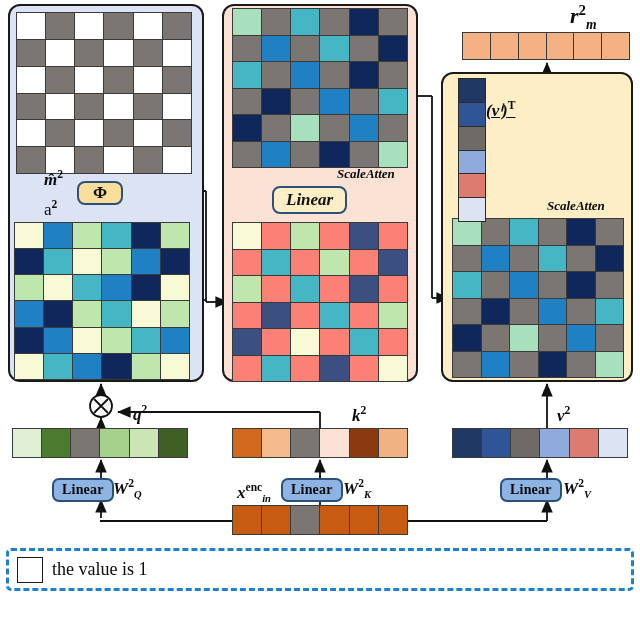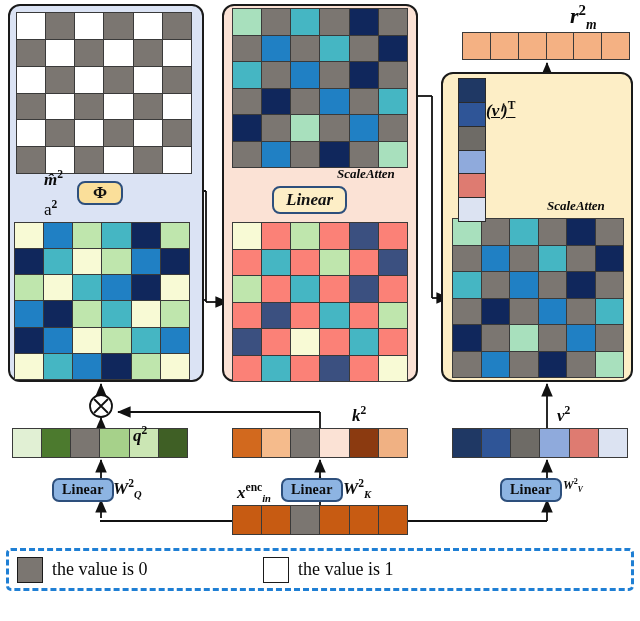--- a/index.html
+++ b/index.html
@@ -54,26 +54,26 @@
              border:2px solid #2d4f7c; border-radius:8px; padding:0 14px;
              font-weight:bold; font-size:17px; color:#111; line-height:20px; }
 
   .lbl { position:absolute; color:#0a0a0a; white-space:nowrap; }
   .lbl-mhat { left:44px;  top:168px; font-size:17px; font-weight:bold; font-style:italic; }
   .lbl-a2   { left:44px;  top:198px; font-size:17px; }
   .lbl-sa1  { left:337px; top:166px; font-size:13px; font-style:italic; font-weight:bold; }
   .lbl-sa2  { left:547px; top:198px; font-size:13px; font-style:italic; font-weight:bold; }
   .lbl-r    { left:530px; top:2px;   font-size:22px; font-weight:bold; font-style:italic;margin-left:40px; }
   .lbl-vT   { left:486px; top:98px;  font-size:17px; font-weight:bold; font-style:italic;text-decoration:underline; }
-  .lbl-q    { left:133px; top:424px; font-size:17px; font-weight:bold; font-style:italic; }
+  .lbl-q    { left:133px; top:403px; font-size:17px; font-weight:bold; font-style:italic; }
   .lbl-k    { left:352px; top:404px; font-size:17px; font-weight:bold; font-style:italic; }
   .lbl-v    { left:557px; top:404px; font-size:17px; font-weight:bold; font-style:italic; }
   .lbl-wq   { left:113px; top:477px; font-size:17px; font-weight:bold; font-style:italic; }
   .lbl-wk   { left:343px; top:477px; font-size:17px; font-weight:bold; font-style:italic; }
-  .lbl-wv   { left:563px; top:477px; font-size:12px; font-weight:bold; font-style:italic; }
+  .lbl-wv   { left:563px; top:477px; font-size:17px; font-weight:bold; font-style:italic; }
   .lbl-x    { left:237px; top:481px; font-size:17px; font-weight:bold; font-style:italic; }
 
   sup.s { font-size:.68em; vertical-align:super; font-style:normal; font-weight:bold; }
   sub.s { font-size:.62em; vertical-align:sub; }
 
   .legend { position:absolute; left:6px; top:548px; width:628px; height:43px;
             border:3px dashed #1f7fd4; border-radius:5px; }
   .legend-row { display:flex; align-items:center; height:100%; padding:0 8px; }
   .legend-item { display:flex; align-items:center; }
   .legend-item:nth-child(1){ width:246px; }
@@ -445,23 +445,19 @@
       <div style="background: rgb(199, 91, 18);"></div>
       <div style="background: rgb(199, 91, 18);"></div>
     </div>
   <div class="lbl lbl-x">
     <span>x</span><sup class="s">enc</sup><sub class="s">in</sub>
   </div>
 
   <div class="legend">
     <div class="legend-row" id="legend-row">
         <div class="legend-item">
-          <div class="swatch" style="background: rgb(123, 118, 113);"></div>
-          <span class="legend-text">the value is 0</span>
-        </div>
-        <div class="legend-item">
           <div class="swatch" style="background: rgb(255, 255, 255);"></div>
           <span class="legend-text">the value is 1</span>
         </div>
       </div>
   </div>
 
 </div>
 
 </body></html>

